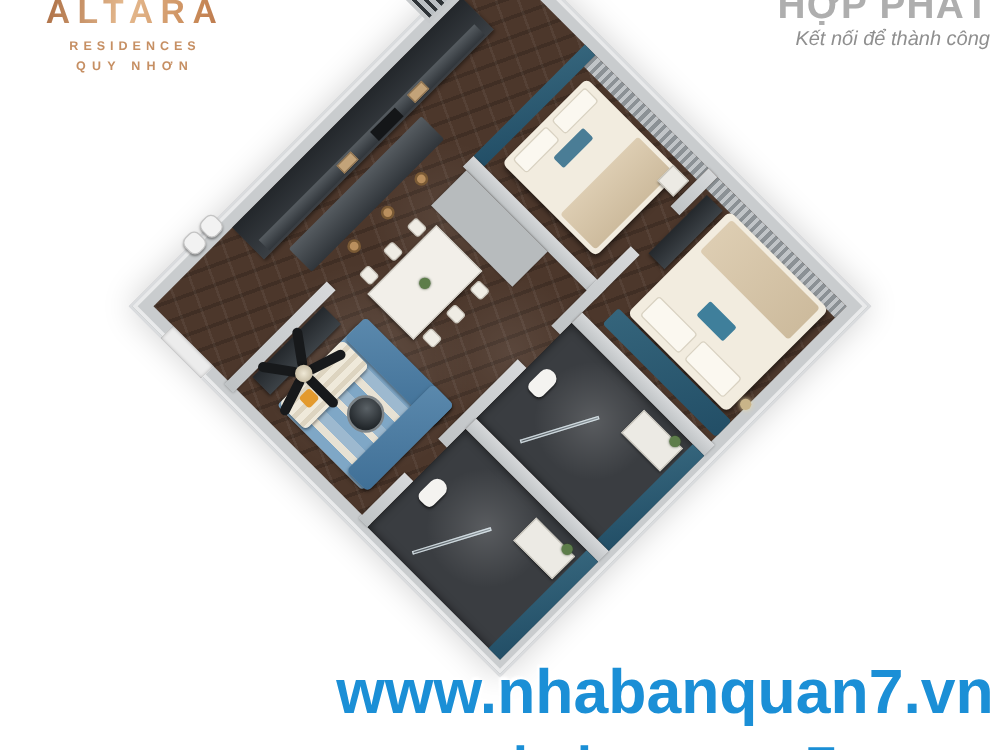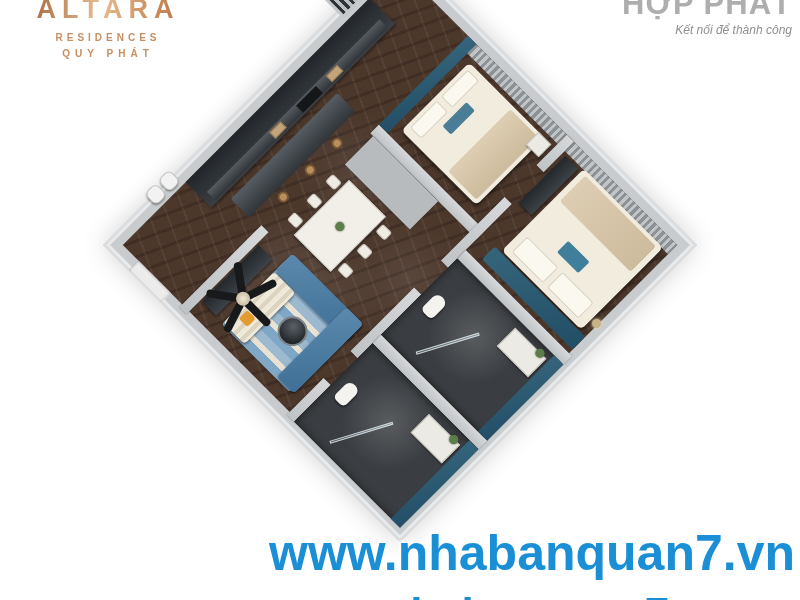--- a/index.html
+++ b/index.html
@@ -16,21 +16,21 @@
     background:linear-gradient(100deg,#a5653b 0%,#e6bb90 45%,#c98a58 80%,#b5714a 100%);
     -webkit-background-clip:text; background-clip:text;
     color:transparent;
   }
   .altara .sub1 { margin-top:7px; font-size:10px; font-weight:700; letter-spacing:4px; color:#c68f63; }
   .altara .sub2 { margin-top:5px; font-size:10px; font-weight:700; letter-spacing:5px; color:#c68f63; }
 
   
   .hopphat { position:absolute; right:8px; top:-14px; text-align:right; }
   .hopphat .word { font-size:31px; font-weight:800; letter-spacing:1px; color:#aeaeae; font-stretch:condensed; }
-  .hopphat .tagline { margin-top:1px; font-size:12px; font-style:italic; color:#8f8f8f; }
+  .hopphat .tagline { margin-top:1px; font-size:16px; font-style:italic; color:#8f8f8f; }
 
   
   .watermark1 {
     position:absolute; left:262px; top:524px; width:540px; text-align:center;
     font-size:50px; font-weight:600; color:#1b8fd6; letter-spacing:0px;
     text-shadow:0 0 3px #fff,0 0 6px #fff,2px 2px 2px #fff,-2px -2px 2px #fff;
     white-space:nowrap;
   }
   .watermark2 {
     position:absolute; left:270px; top:589px; width:420px; text-align:center;
@@ -213,21 +213,21 @@
       <span class="hub"></span>
     </div>
 
     <div class="abs" style="left:34px; bottom:-2px; width:46px; height:14px; background:#ececec; box-shadow:inset 0 0 3px rgba(0,0,0,.3);"></div>
   </div>
 </div>
 
 <div class="altara">
   <div class="word">ALTARA</div>
   <div class="sub1">RESIDENCES</div>
-  <div class="sub2">QUY PHÁT</div>
+  <div class="sub2">QUY NHƠN</div>
 </div>
 
 <div class="hopphat">
   <div class="word">HỢP PHÁT</div>
   <div class="tagline">Kết nối để thành công</div>
 </div>
 
 <div class="watermark1">www.nhabanquan7.vn</div>
 <div class="watermark2">www.nhabanquan7.vn</div>
 

